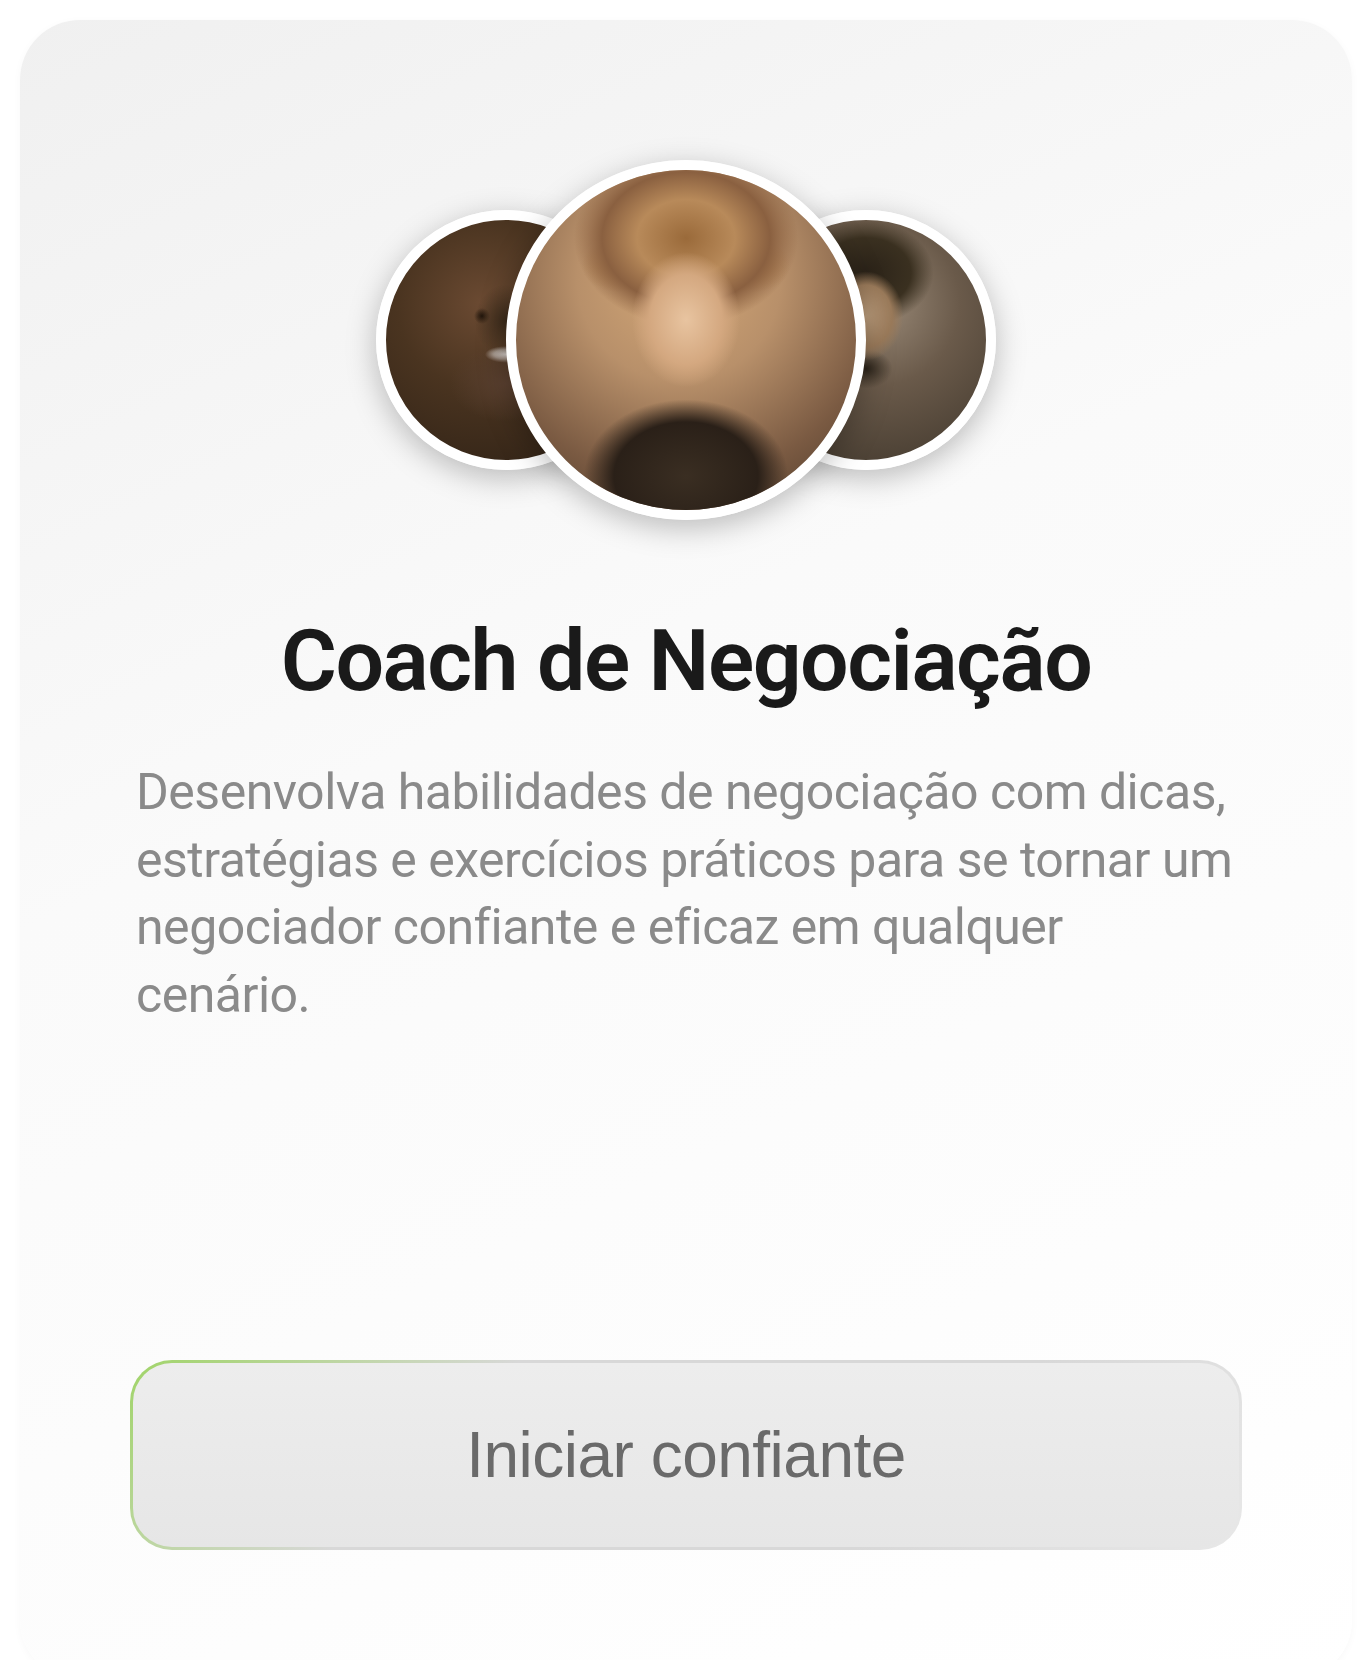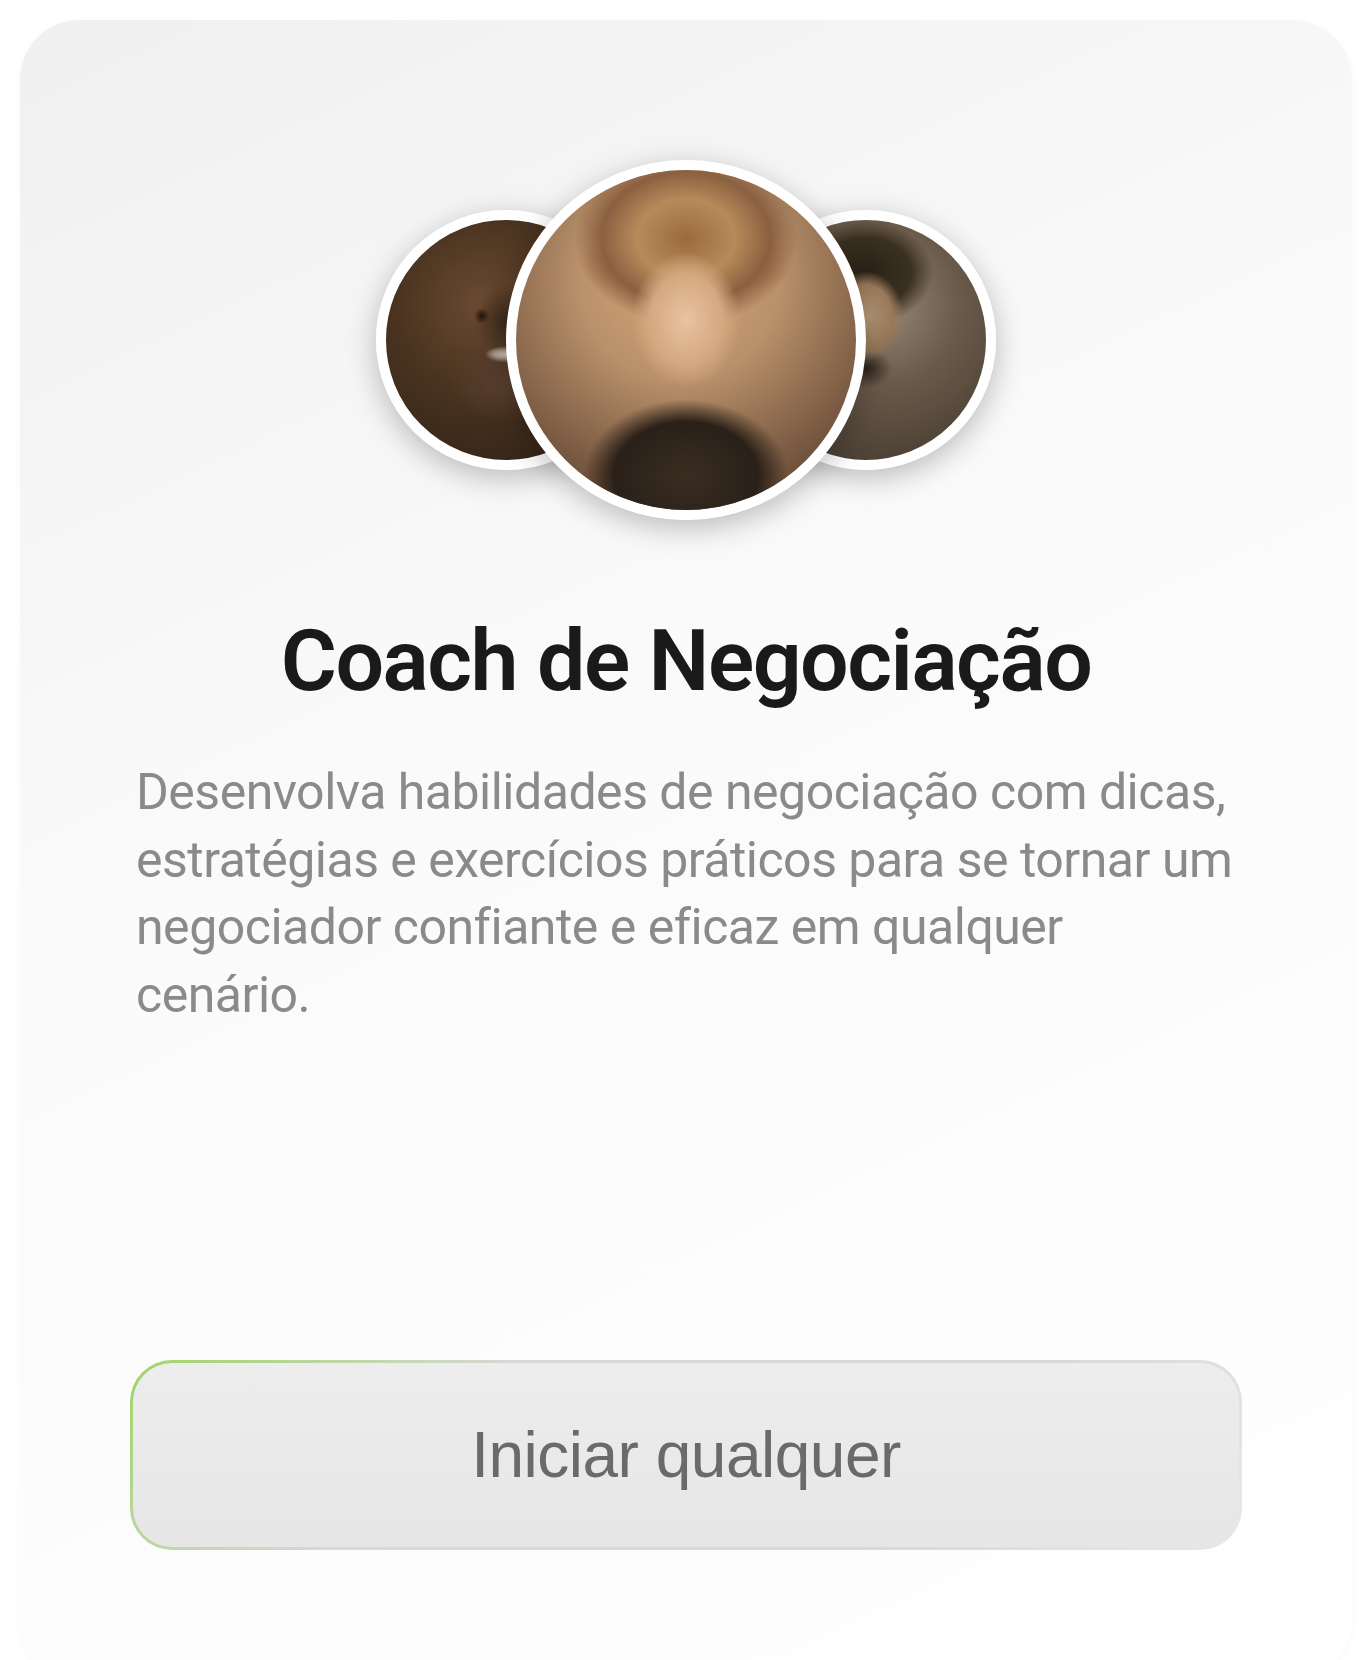--- a/index.html
+++ b/index.html
@@ -171,16 +171,16 @@
     <div class="avatar avatar-center"></div>
   </div>
 
   <h1 class="title">Coach de Negociação</h1>
 
   <p class="description">Desenvolva habilidades de negociação com dicas, estratégias e exercícios práticos para se tornar um negociador confiante e eficaz em qualquer cenário.</p>
 
   <div class="spacer"></div>
 
   <div class="start-button-wrapper">
-    <button class="start-button-inner">Iniciar qualquer</button>
+    <button class="start-button-inner">Iniciar confiante</button>
   </div>
 
 </div>
 
 </body></html>

